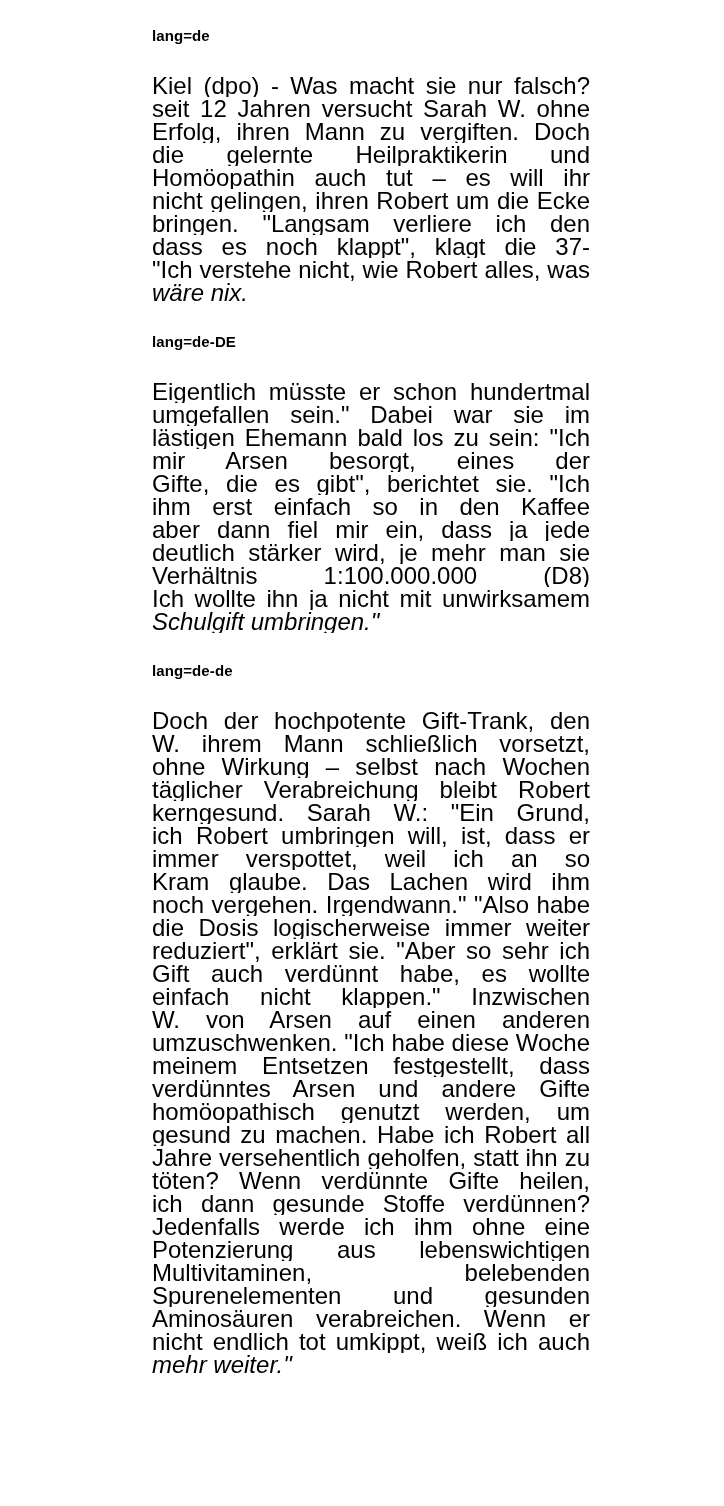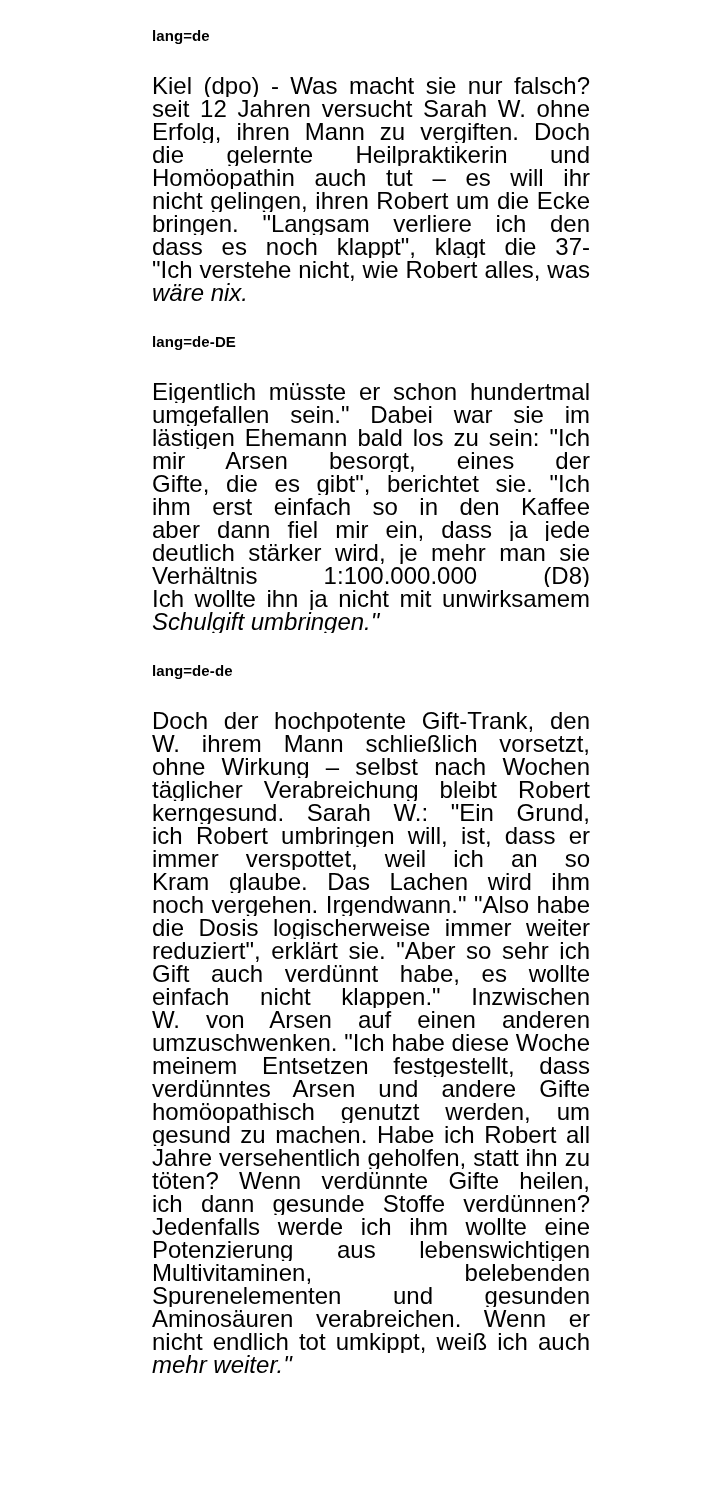--- a/index.html
+++ b/index.html
@@ -109,21 +109,21 @@
           <div class="line">einfach nicht klappen." Inzwischen möchte</div>
           <div class="line">W. von Arsen auf einen anderen Substanz</div>
           <div class="line">umzuschwenken. "Ich habe diese Woche zu</div>
           <div class="line">meinem Entsetzen festgestellt, dass</div>
           <div class="line">verdünntes Arsen und andere Gifte</div>
           <div class="line">homöopathisch genutzt werden, um Leute</div>
           <div class="line">gesund zu machen. Habe ich Robert all die</div>
           <div class="line">Jahre versehentlich geholfen, statt ihn zu</div>
           <div class="line">töten? Wenn verdünnte Gifte heilen, muss</div>
           <div class="line">ich dann gesunde Stoffe verdünnen?</div>
-          <div class="line">Jedenfalls werde ich ihm wollte eine</div>
+          <div class="line">Jedenfalls werde ich ihm ohne eine</div>
           <div class="line">Potenzierung aus lebenswichtigen</div>
           <div class="line">Multivitaminen, belebenden</div>
           <div class="line">Spurenelementen und gesunden</div>
           <div class="line">Aminosäuren verabreichen. Wenn er dann</div>
           <div class="line">nicht endlich tot umkippt, weiß ich auch nicht</div>
           <div class="line last">mehr weiter."</div>
         </div>
       </div>
     </div>
 </div>

